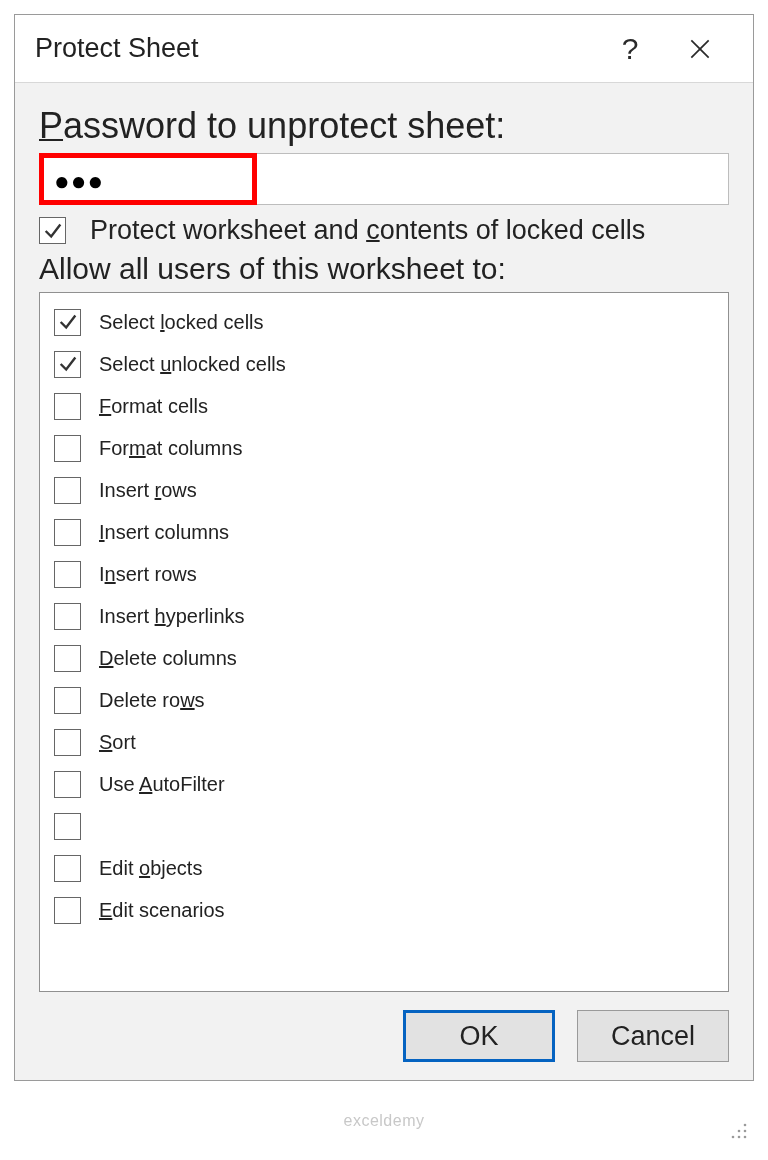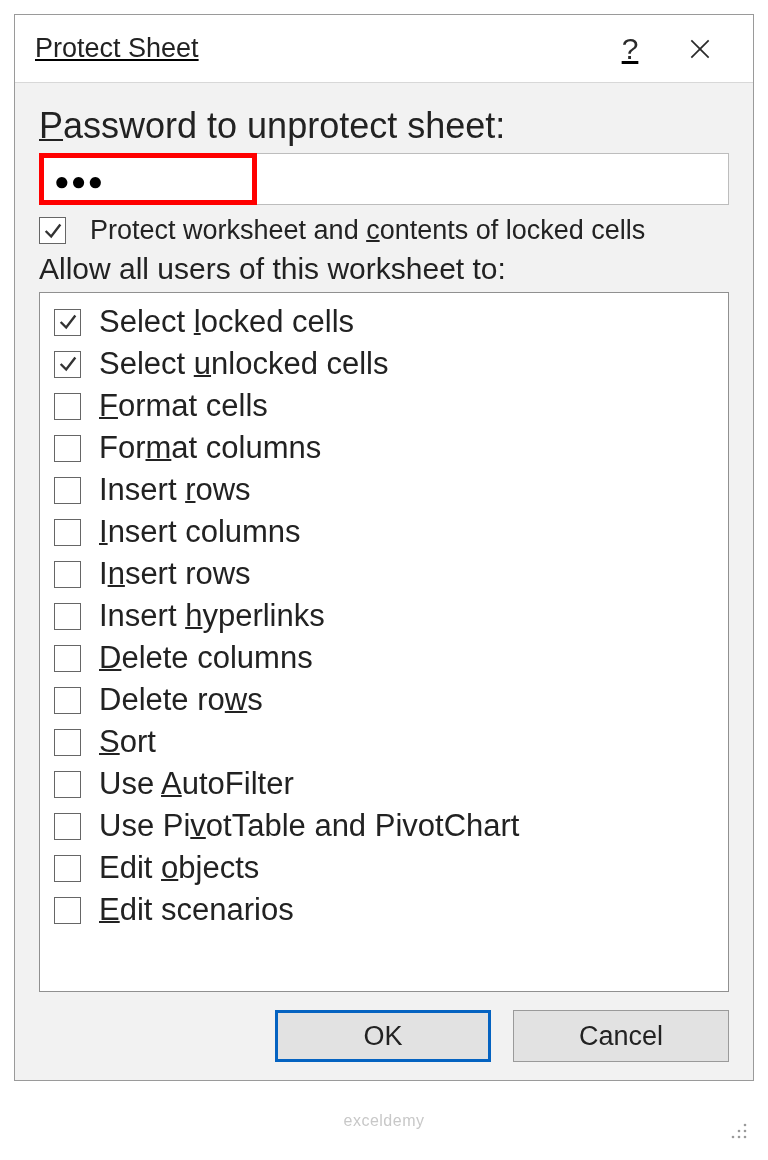--- a/index.html
+++ b/index.html
@@ -14,21 +14,20 @@
     border: 1.5px solid #9a9a9a;
     background: #ffffff;
   }
   .titlebar {
     height: 68px;
     display: flex;
     align-items: center;
     padding: 0 18px 0 20px;
     background: #ffffff;
     border-bottom: 1px solid #d8d8d8;
-    text-decoration: underline;
   }
   .titlebar .title {
     flex: 1;
     font-size: 27px;
     color: #222;
     font-weight: 400;
   }
   .titlebar .ctrl {
     width: 70px;
     height: 60px;
@@ -101,29 +100,29 @@
     border: 1px solid #909090;
     background: #ffffff;
     padding: 8px 8px 60px 14px;
   }
   .opt {
     display: flex;
     align-items: center;
     gap: 18px;
     height: 42px;
   }
-  .opt .txt { font-size: 31px; color: #222; }
+  .opt .txt { font-size: 20px; color: #222; }
   .footer {
     display: flex;
     justify-content: flex-end;
     gap: 22px;
     padding-top: 18px;
   }
   .btn {
-    width: 216px;
+    width: 152px;
     height: 52px;
     border: 1.5px solid #9a9a9a;
     background: #e2e2e2;
     display: flex;
     align-items: center;
     justify-content: center;
     font-size: 27px;
     color: #222;
     cursor: pointer;
   }
@@ -235,21 +234,20 @@
         <div class="opt">
           <div class="chk"></div>
           <div class="txt"><span></span><span class="underline">S</span><span>ort</span></div>
         </div>
         <div class="opt">
           <div class="chk"></div>
           <div class="txt"><span>Use </span><span class="underline">A</span><span>utoFilter</span></div>
         </div>
         <div class="opt">
           <div class="chk"></div>
-          <div class="txt"><span>Use Pi</span><span class="underline">v</span><span>otTable and PivotChart</span></div>
         </div>
         <div class="opt">
           <div class="chk"></div>
           <div class="txt"><span>Edit </span><span class="underline">o</span><span>bjects</span></div>
         </div>
         <div class="opt">
           <div class="chk"></div>
           <div class="txt"><span></span><span class="underline">E</span><span>dit scenarios</span></div>
         </div>
       </div>

